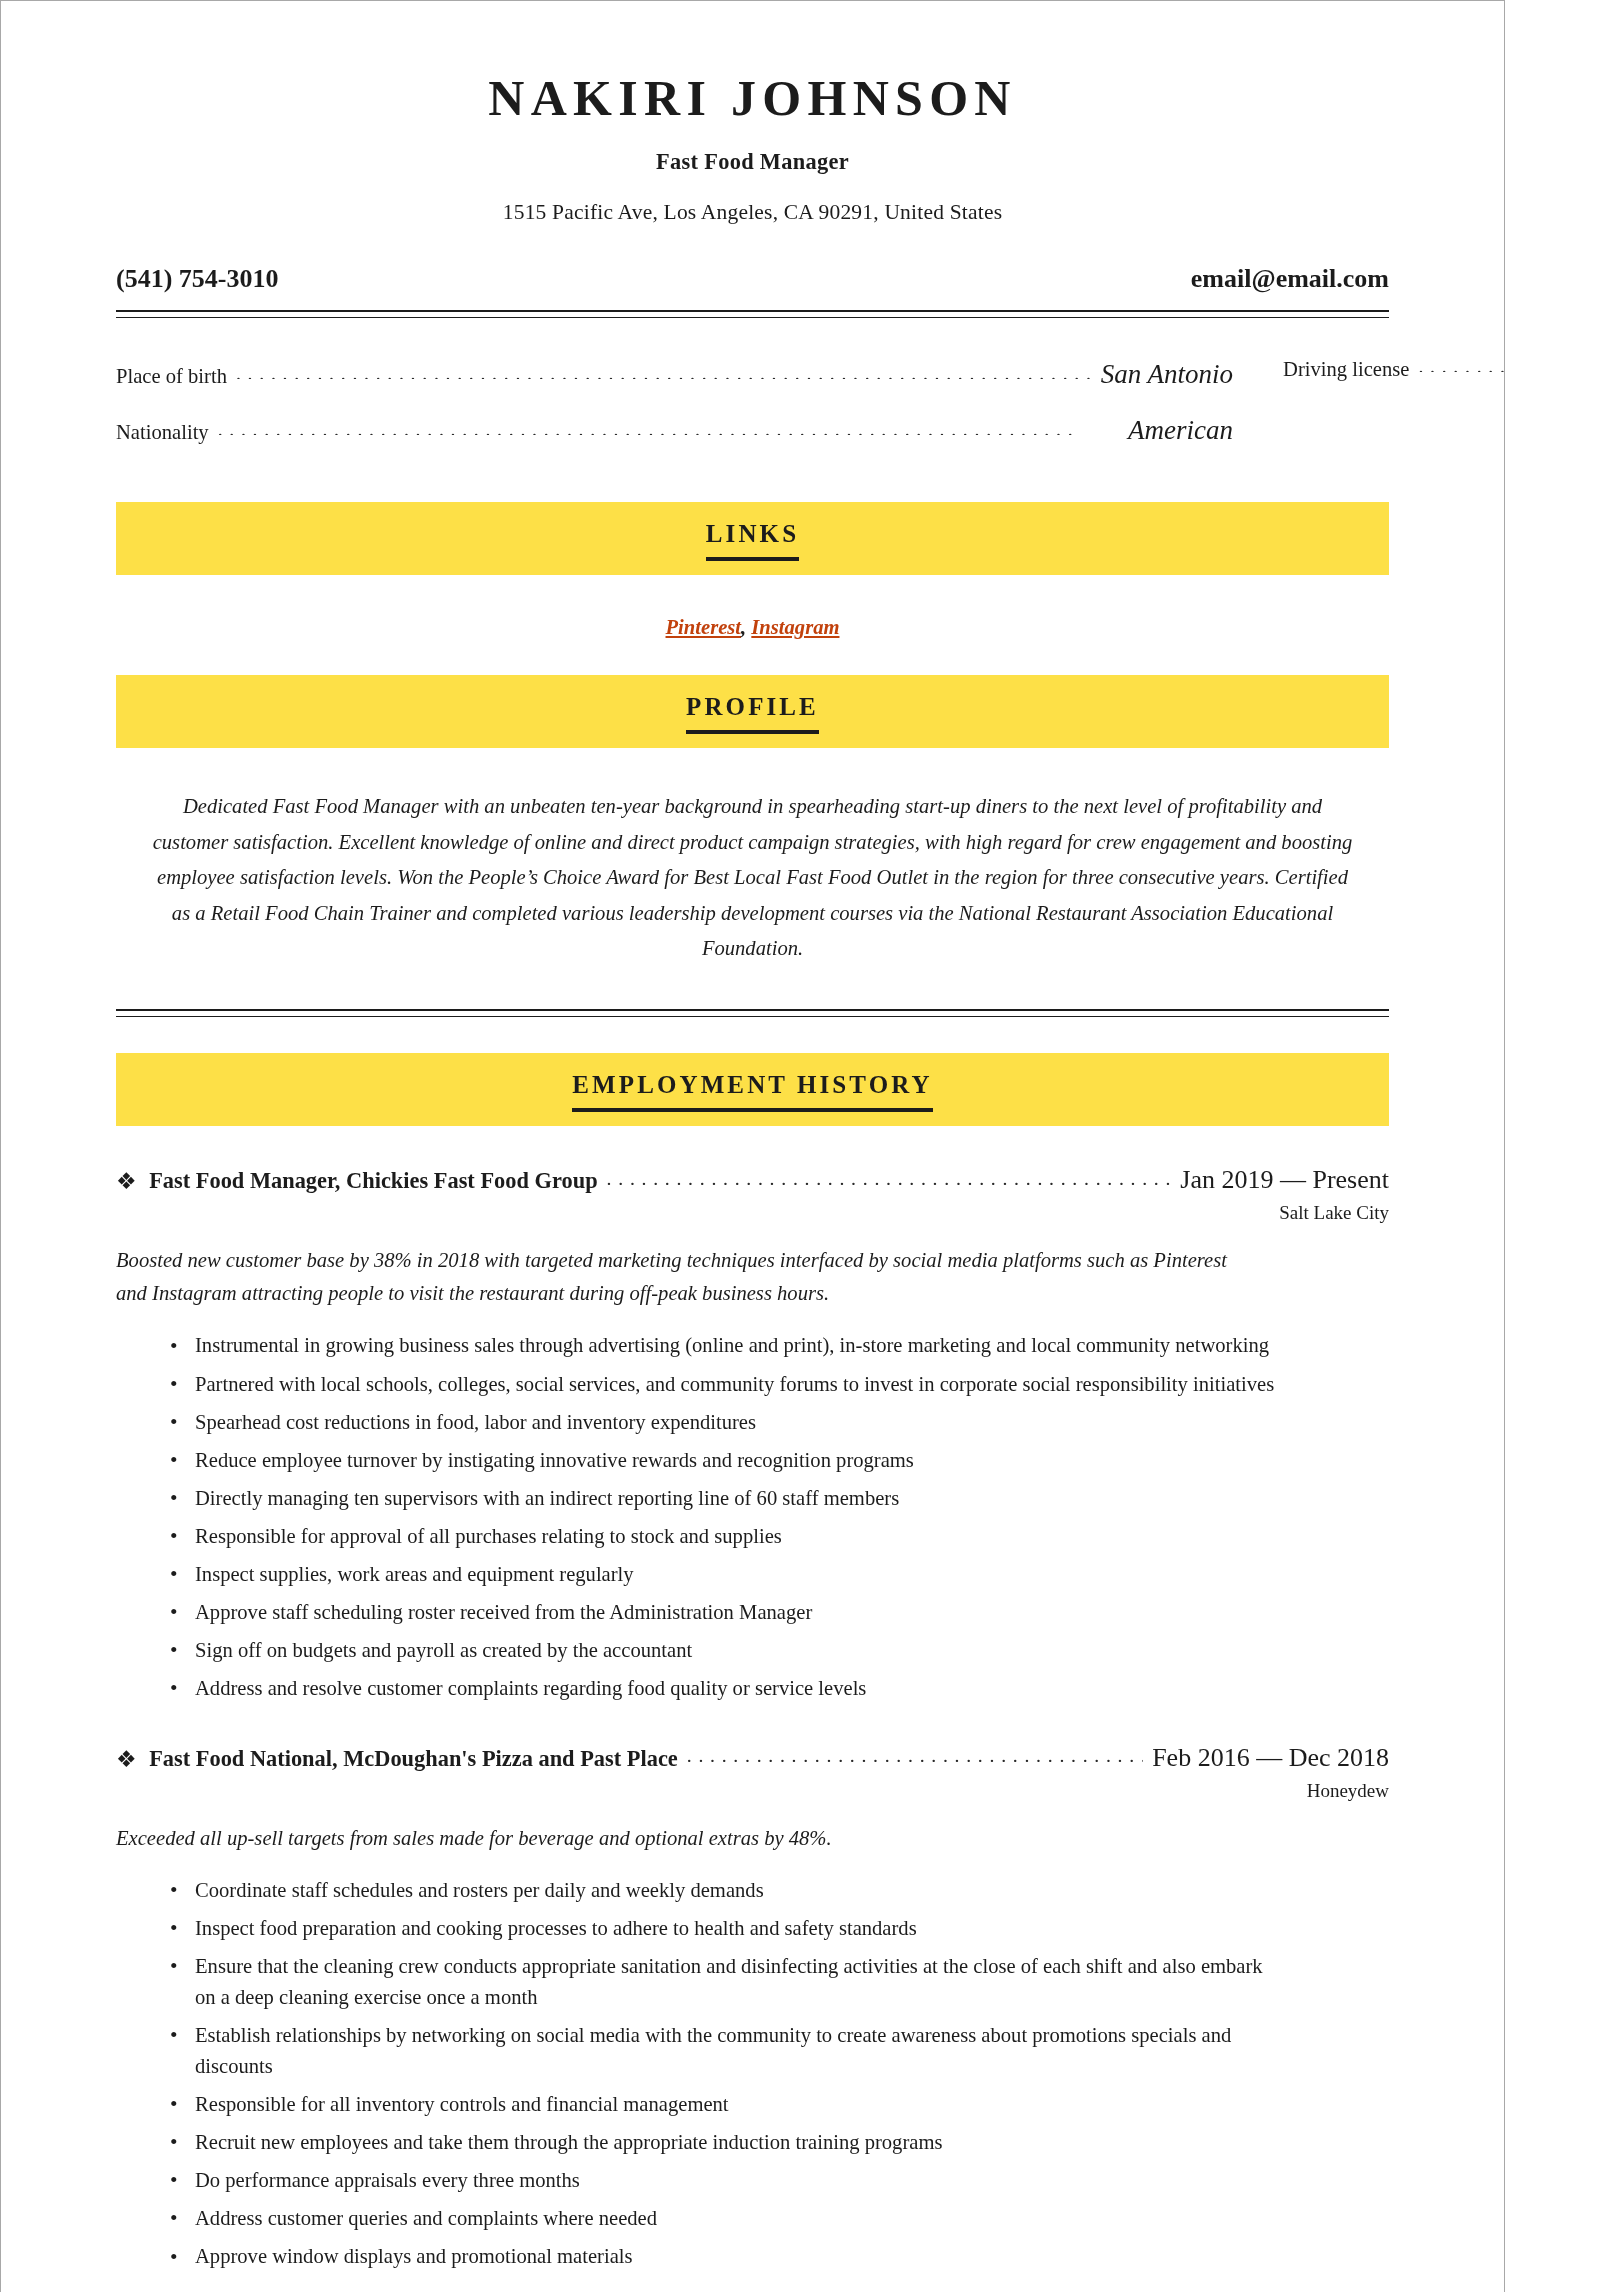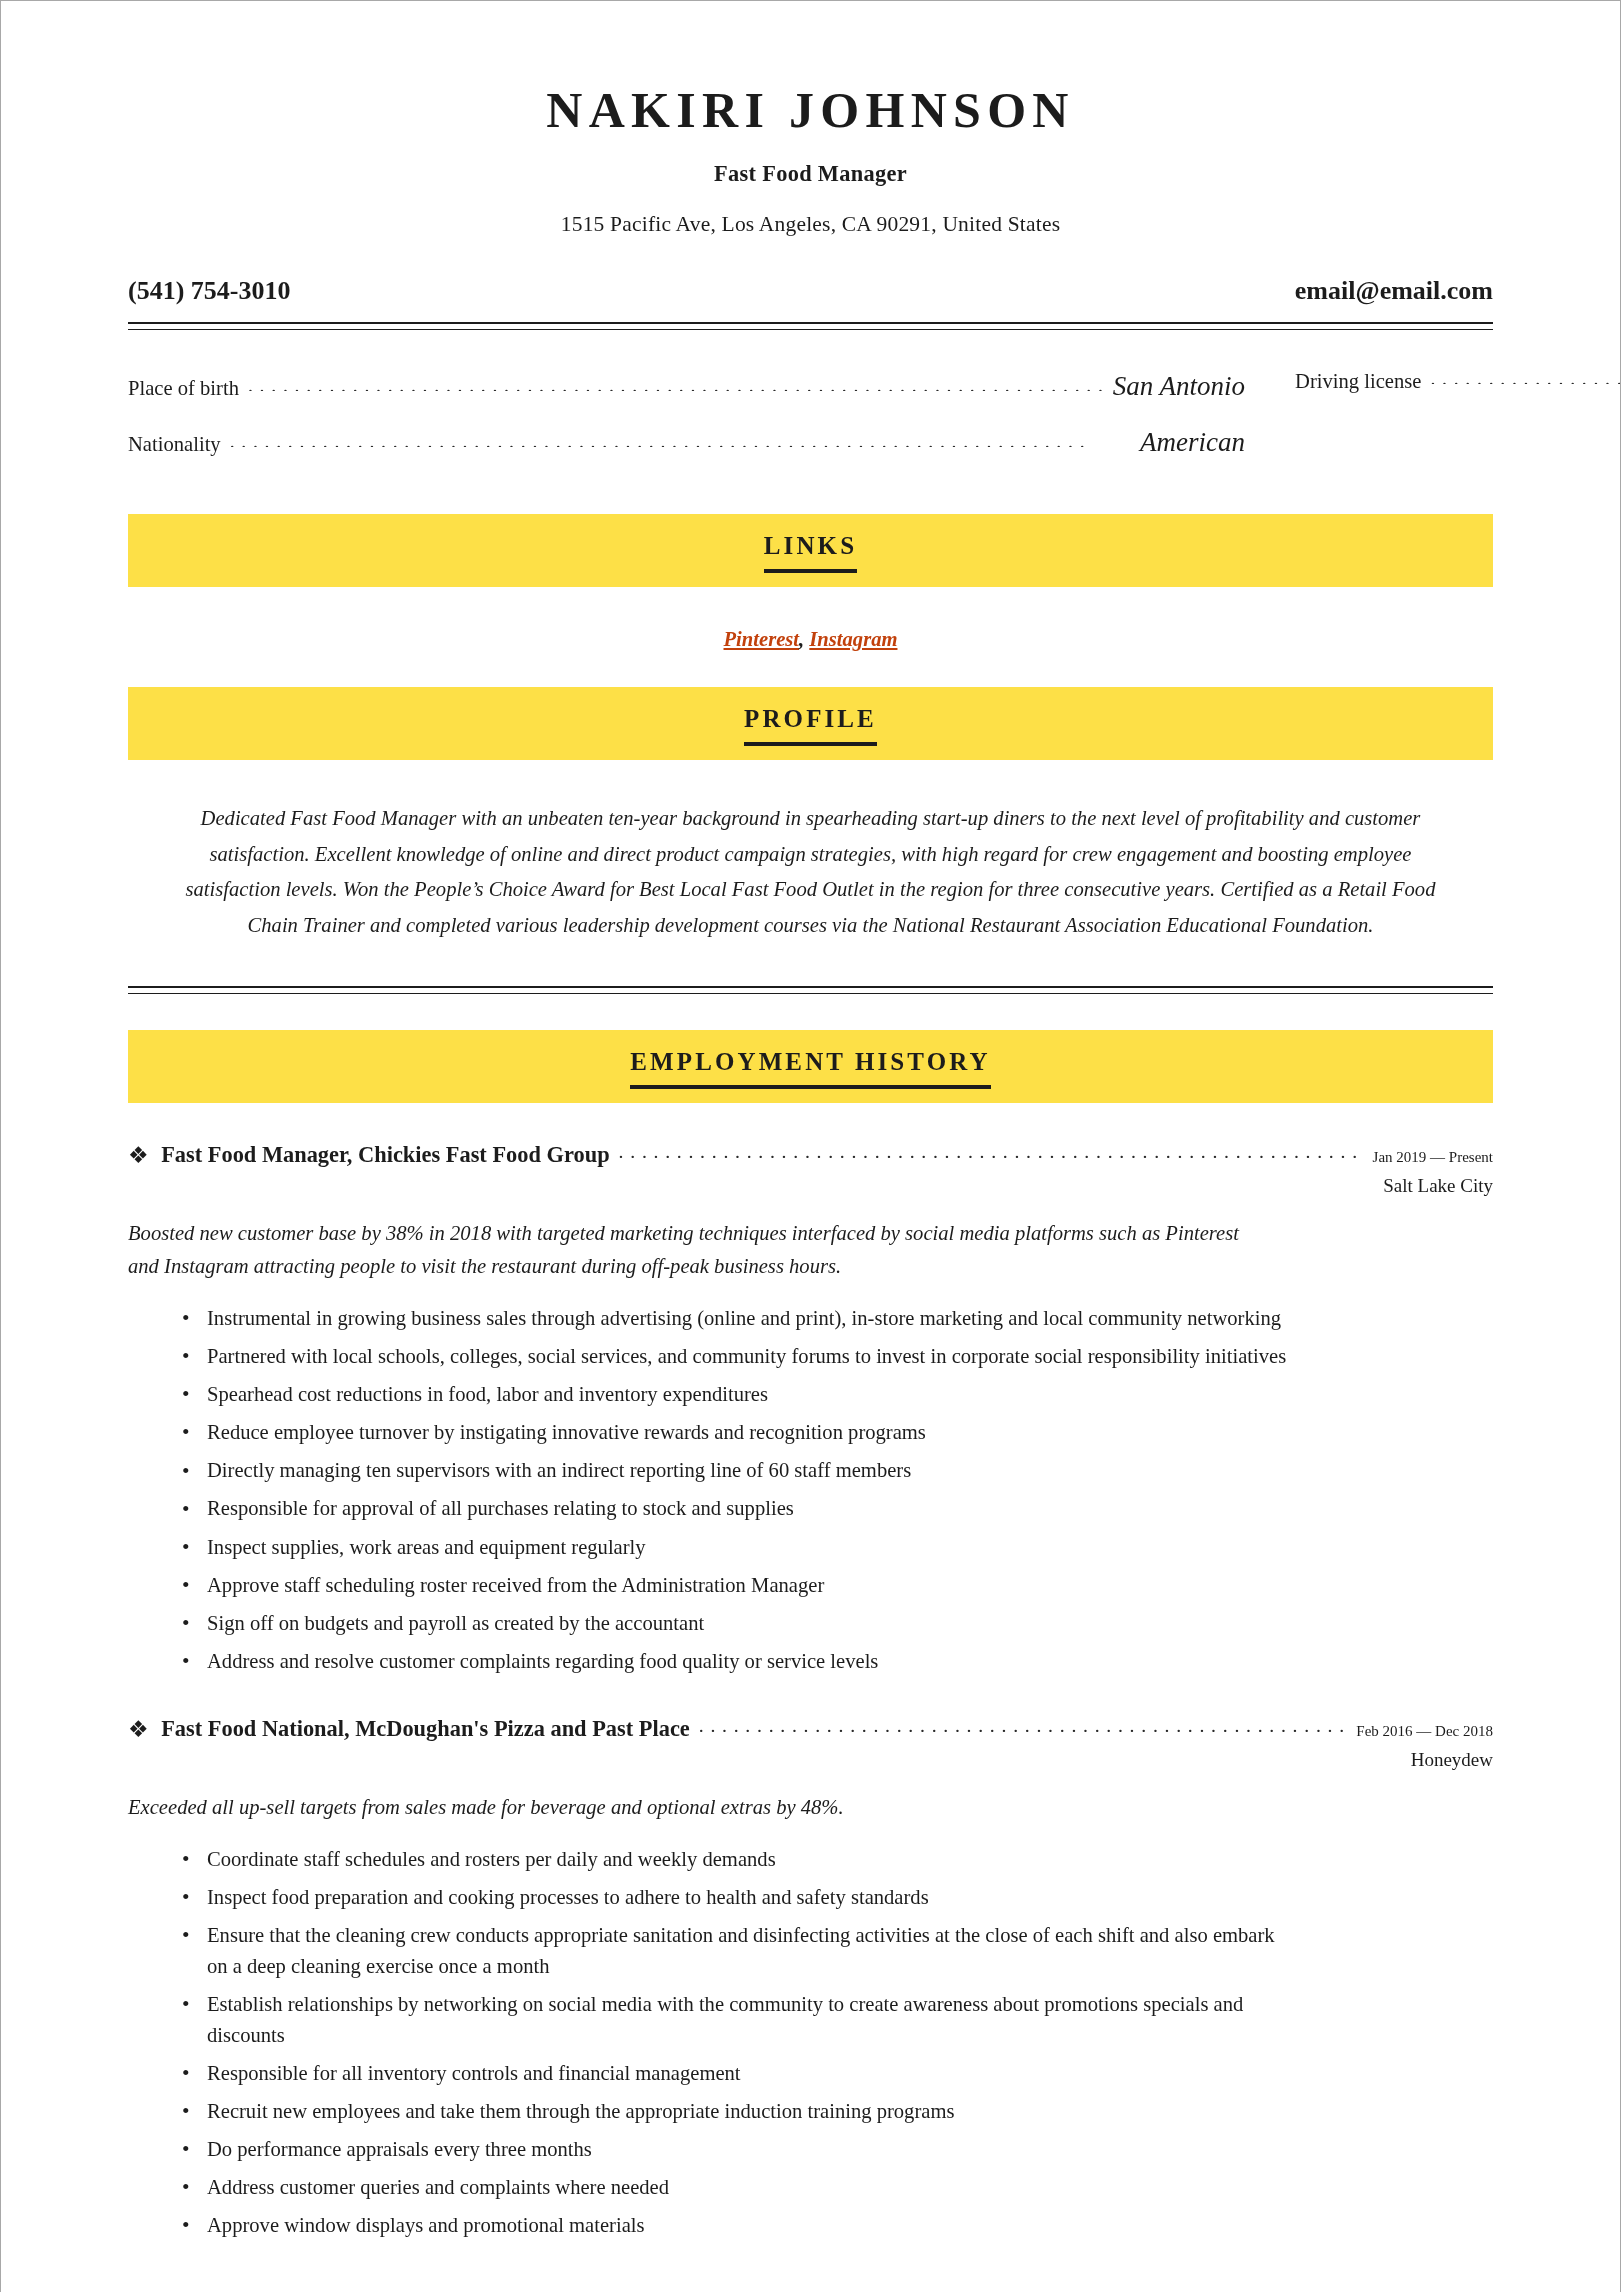--- a/index.html
+++ b/index.html
@@ -7,26 +7,26 @@
     padding: 0;
     background: #ffffff;
   }
   body {
     font-family: "Liberation Serif", "DejaVu Serif", serif;
     color: #1c1c1c;
     -webkit-font-smoothing: antialiased;
   }
   .page {
     position: relative;
-    width: 1621px;
+    width: 1505px;
     min-height: 2293px;
     box-sizing: border-box;
     background: #ffffff;
     border: 1.8px solid #a8a8a8;
-    padding: 12px;
+    padding: 0;
     overflow: hidden;
   }
   .inner {
     padding: 0 115px;
   }
 
   
   .header {
     text-align: center;
     padding-top: 70px;
@@ -176,21 +176,21 @@
     position: relative;
     top: 0.9px;
   }
   .job-head-title {
     flex: 0 0 auto;
     font-weight: 700;
     font-size: 22.4px;
   }
   .job-dates {
     flex: 0 0 auto;
-    font-size: 15px;
+    font-size: 26px;
     font-weight: 400;
   }
   .job-location {
     text-align: right;
     font-size: 19px;
     margin-top: 7.2px;
   }
   .job-summary {
     font-style: italic;
     font-size: 20.6px;

